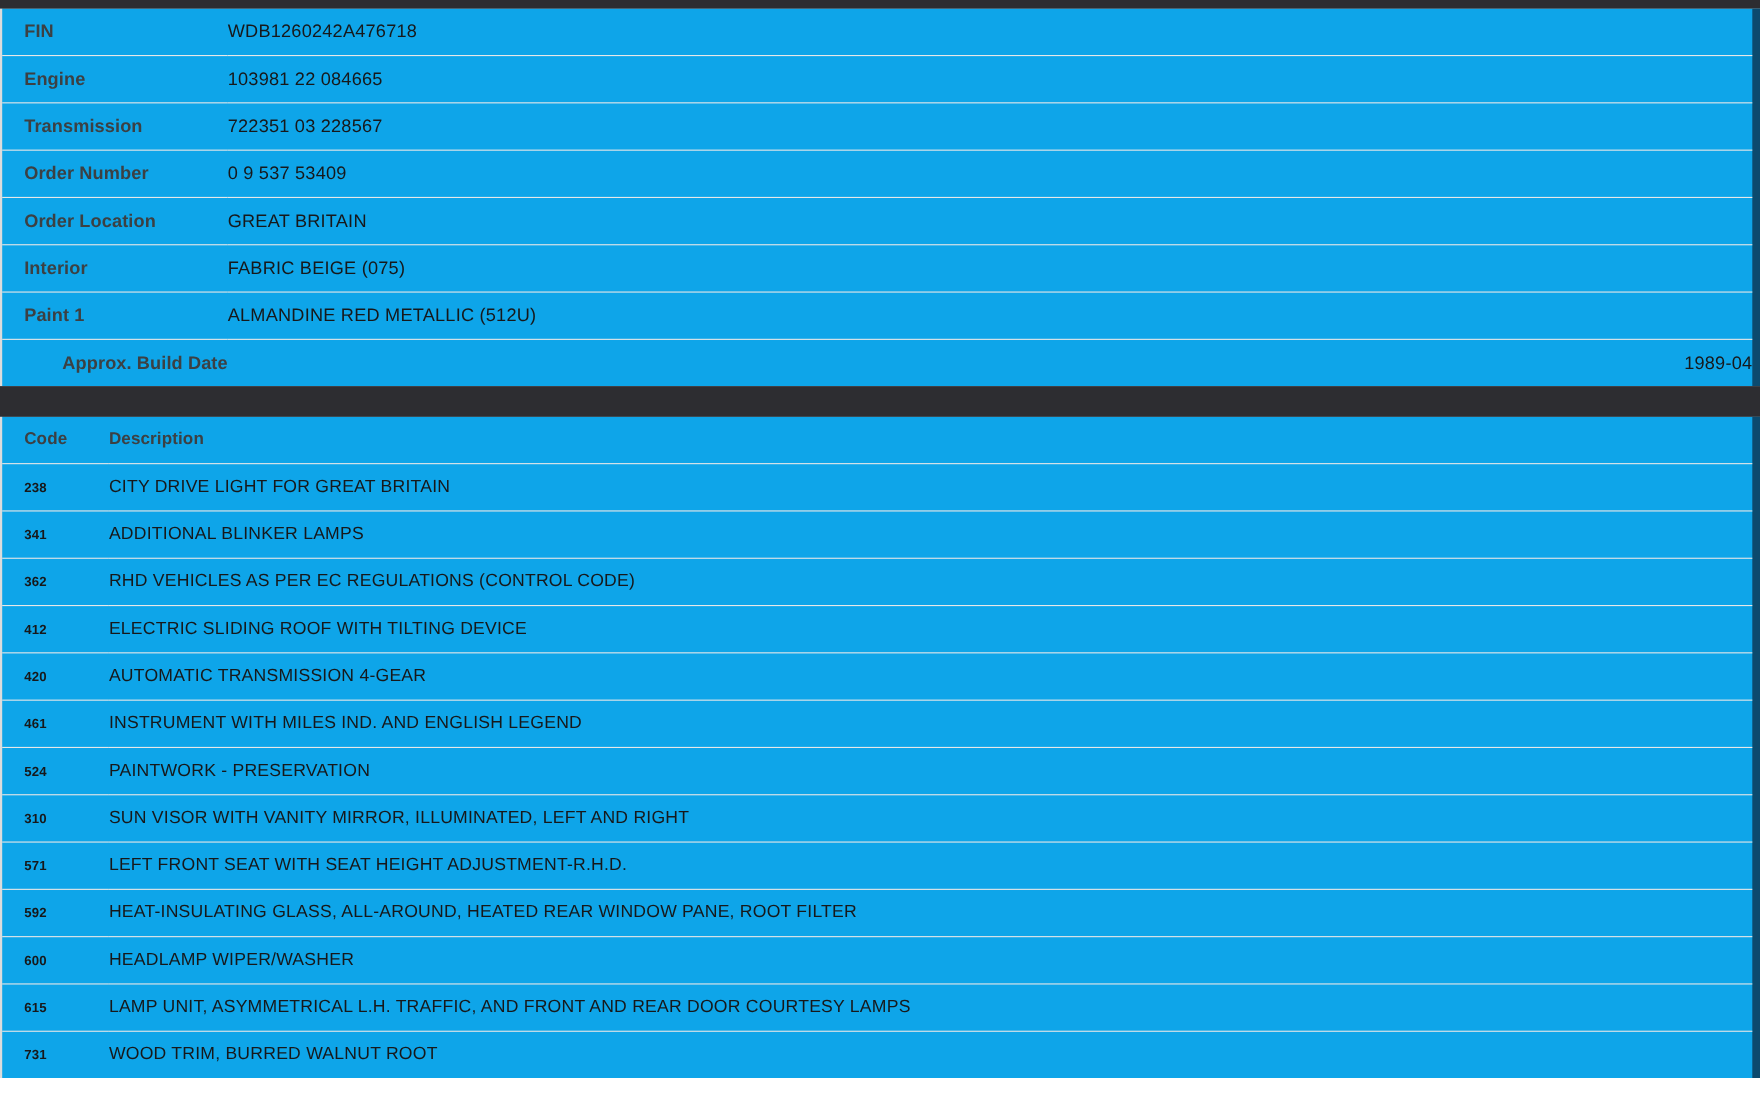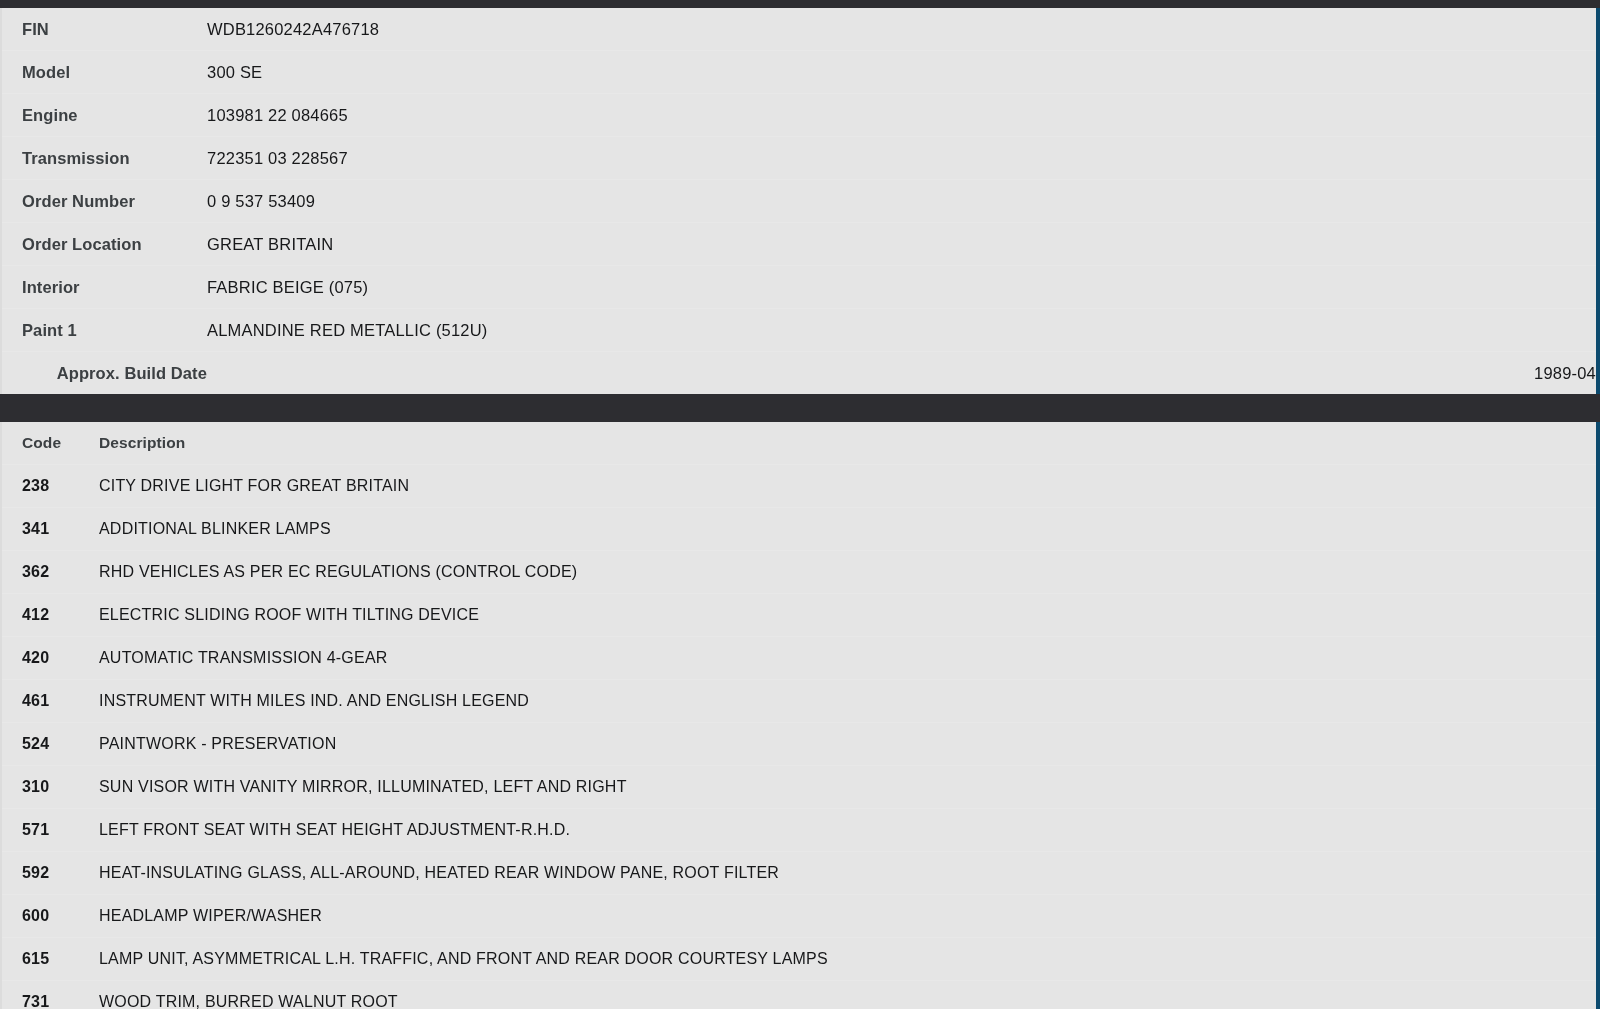--- a/index.html
+++ b/index.html
@@ -16,23 +16,23 @@
     overflow: hidden;
     box-sizing: border-box;
   }
   .darkbar {
     background: #2d2d31;
     width: 100%;
   }
   .darkbar.top { height: 8px; }
   .darkbar.mid { height: 28px; }
   .card {
-    background: #e5e5e5;
+    background: #0ea5e9;
     border-left: 2px solid #dcdcdc;
-    border-right: 4px solid #0c4a6e;
+    border-right: 7px solid #0c4a6e;
     box-sizing: border-box;
     width: 100%;
   }
   table {
     border-collapse: collapse;
     width: 100%;
     table-layout: fixed;
   }
   
   .spec-table td {
@@ -76,21 +76,21 @@
     height: 42px;
     padding: 0;
     vertical-align: middle;
   }
   .codes-table tr:last-child td {
     border-bottom: none;
   }
   .col-code {
     width: 77px;
     padding-left: 20px !important;
-    font-size: 16px;
+    font-size: 12px;
     font-weight: bold;
     color: #17181a;
     letter-spacing: 0.2px;
   }
   .col-desc {
     padding-left: 0 !important;
     font-size: 16px;
     color: #17181a;
     letter-spacing: 0.2px;
     margin-left: 32px;
@@ -106,24 +106,20 @@
   <div class="darkbar top"></div>
 
   <div class="card">
     <table class="spec-table">
       <tbody>
         <tr>
           <td class="spec-label">FIN</td>
           <td class="spec-value">WDB1260242A476718</td>
         </tr>
         <tr>
-          <td class="spec-label">Model</td>
-          <td class="spec-value">300 SE</td>
-        </tr>
-        <tr>
           <td class="spec-label">Engine</td>
           <td class="spec-value">103981 22 084665</td>
         </tr>
         <tr>
           <td class="spec-label">Transmission</td>
           <td class="spec-value">722351 03 228567</td>
         </tr>
         <tr>
           <td class="spec-label">Order Number</td>
           <td class="spec-value">0 9 537 53409</td>

